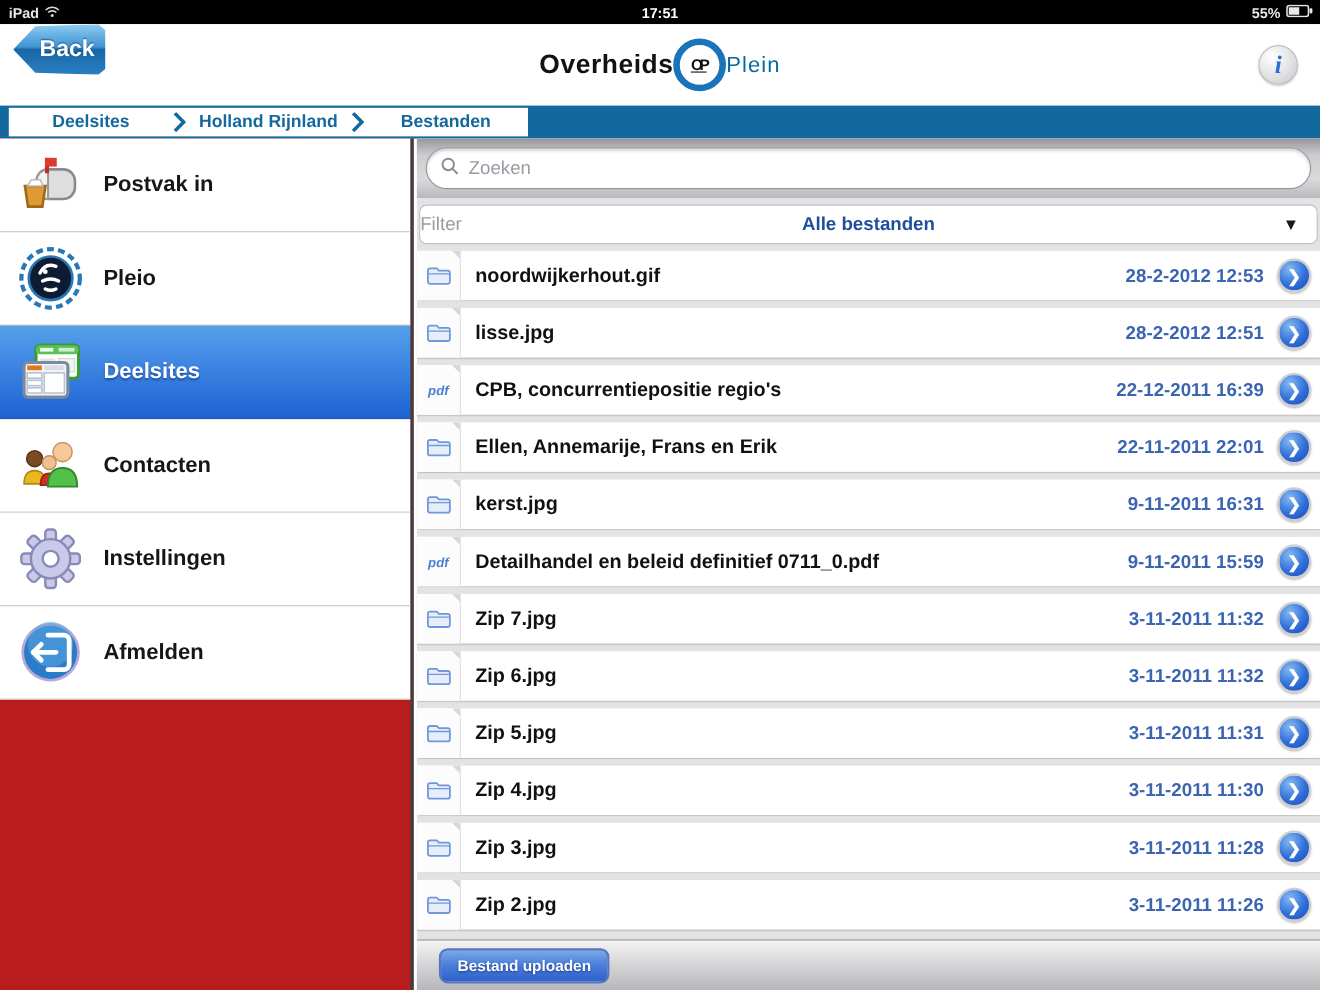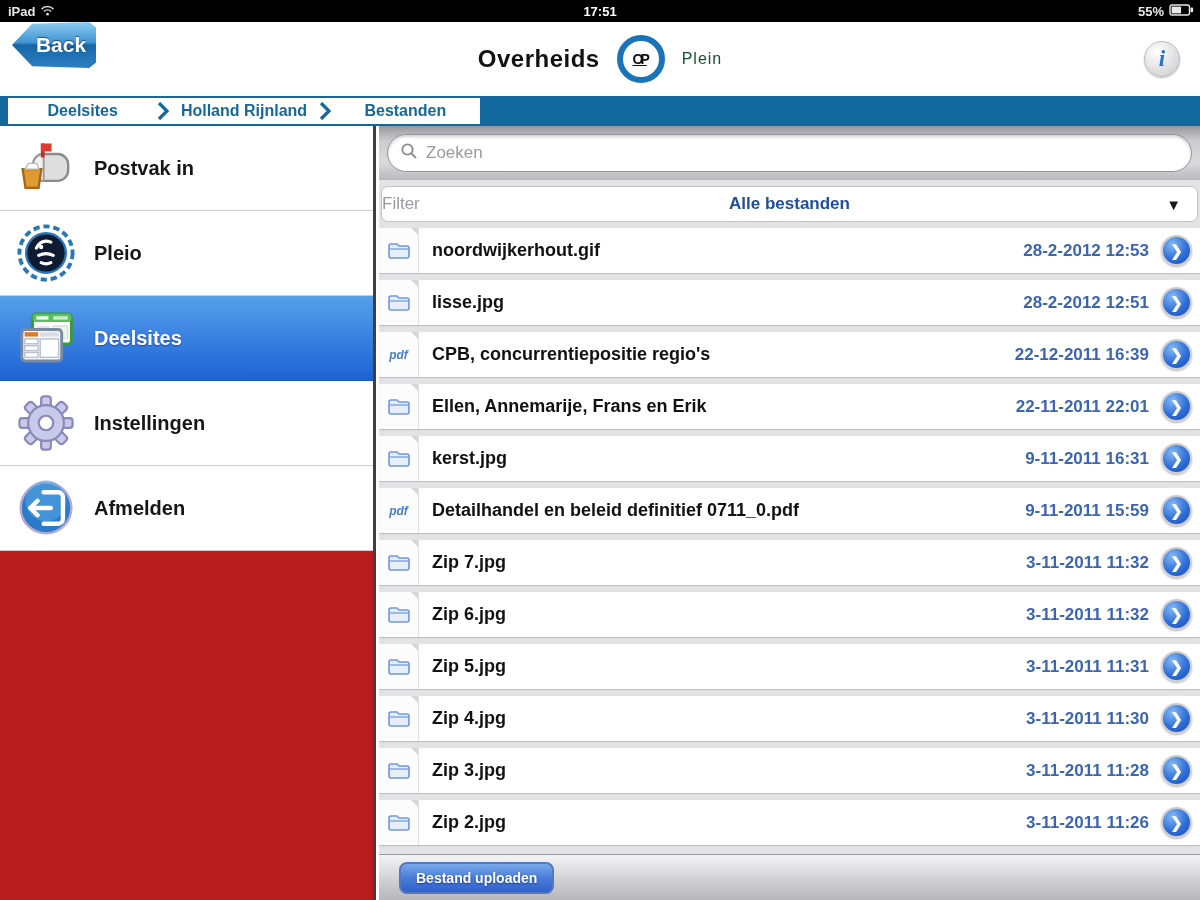--- a/index.html
+++ b/index.html
@@ -15,26 +15,26 @@
   .sb-right { position:absolute; right:6px; display:flex; align-items:center; gap:5px; font-weight:bold; color:#e8e8e8;}
 
   
   .header { position:absolute; top:22px; left:0; width:1200px; height:74px; background:#fff; }
   .back-btn { position:absolute; left:12px; top:0; width:84px; height:46px;
     background:linear-gradient(180deg,#8ecdf2 0%,#3f93d2 45%,#1767a8 50%,#2a7fc0 100%);
     clip-path:polygon(0% 50%, 24% 4%, 92% 0%, 100% 12%, 100% 88%, 92% 100%, 24% 96%);
     color:#fff; font-size:21px; font-weight:bold; text-shadow:0 -1px 1px rgba(0,0,40,.5);
     display:flex; align-items:center; justify-content:center; padding-left:14px; cursor:pointer; }
   .logo { position:absolute; left:0; top:0; width:100%; height:100%;
-    display:flex; align-items:center; justify-content:center; gap:17px; }
+    display:flex; align-items:center; justify-content:center; gap:0; }
   .logo-left { font-size:24px; font-weight:bold; color:#121212; letter-spacing:.5px; }
   .logo-badge { width:48px; height:48px; border-radius:50%; background:#fff; border:6px solid #1a74ba;
     display:flex; align-items:center; justify-content:center; font-weight:bold; font-size:14px;
     color:#101010; letter-spacing:-3px; padding-right:2px;text-decoration:underline; }
-  .logo-right { font-size:16px; color:#14532d; letter-spacing:1px; }
+  .logo-right { font-size:20px; color:#0369a1; letter-spacing:1px; }
   .info-btn { position:absolute; right:20px; top:19px; width:36px; height:36px; border-radius:50%;
     background:radial-gradient(circle at 35% 30%, #ffffff, #d9d9dc 70%, #c2c2c6);
     border:1px solid #bcbcc0; box-shadow:0 1px 2px rgba(0,0,0,.25);
     display:flex; align-items:center; justify-content:center;
     font-family:"Liberation Serif", serif; font-style:italic; font-weight:bold;
     font-size:23px; color:#2a6fd4; cursor:pointer; }
 
   
   .crumb-bar { position:absolute; top:96px; left:0; width:1200px; height:30px; background:#13689e; }
   .crumb-inner { position:absolute; left:8px; top:2px; height:26px; width:472px; background:#fff;
@@ -197,20 +197,33 @@
     <rect x="3.2" y="15.2" width="5.5" height="2" fill="#ffffff" stroke="#b8c2d0" stroke-width=".6"></rect>
     <rect x="3.2" y="18" width="5.5" height="2" fill="#ffffff" stroke="#b8c2d0" stroke-width=".6"></rect>
     <rect x="9.6" y="12.4" width="7.6" height="7.6" fill="#ffffff" stroke="#b8c2d0" stroke-width=".6"></rect>
           </svg>
         </span>
         <span class="side-label">Deelsites</span>
       </div>
       <div class="side-item">
         <span class="side-icon">
           <svg width="58" height="58" viewBox="0 0 24 24">
+    <circle cx="6" cy="9.5" r="3" fill="#7a4a22" stroke="#5a3416" stroke-width=".6"></circle>
+    <path d="M2 19 q0-5 4-5 t4 5 z" fill="#e8b820" stroke="#b08810" stroke-width=".6"></path>
+    <circle cx="11.5" cy="11" r="2.6" fill="#f0c090" stroke="#c09060" stroke-width=".5"></circle>
+    <path d="M8.2 19.5 q0-4.5 3.3-4.5 t3.3 4.5 z" fill="#cc3024" stroke="#992018" stroke-width=".6"></path>
+    <circle cx="16.5" cy="7" r="3.6" fill="#f8c89a" stroke="#c89868" stroke-width=".6"></circle>
+    <path d="M11 20 q0-7 5.5-7 t5.5 7 z" fill="#52c04a" stroke="#2f8a2a" stroke-width=".7"></path>
+          </svg>
+        </span>
+        <span class="side-label">Contacten</span>
+      </div>
+      <div class="side-item">
+        <span class="side-icon">
+          <svg width="58" height="58" viewBox="0 0 24 24">
     <g fill="#c9c9ea" stroke="#8a8ab8" stroke-width=".9">
       <rect x="10" y="1" width="4" height="22" rx="1.2"></rect>
       <rect x="1" y="10" width="22" height="4" rx="1.2"></rect>
       <rect x="10" y="1" width="4" height="22" rx="1.2" transform="rotate(45 12 12)"></rect>
       <rect x="10" y="1" width="4" height="22" rx="1.2" transform="rotate(-45 12 12)"></rect>
       <circle cx="12" cy="12" r="7.4"></circle>
             </g>
     <circle cx="12" cy="12" r="3" fill="#ffffff" stroke="#8a8ab8" stroke-width=".9"></circle>
           </svg>
         </span>

